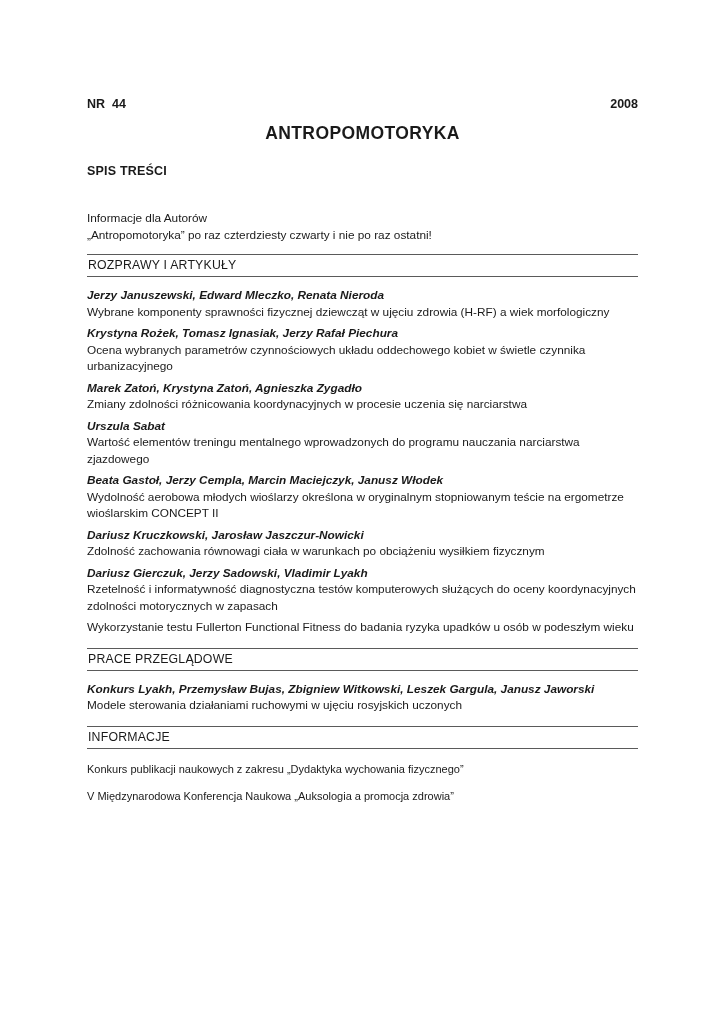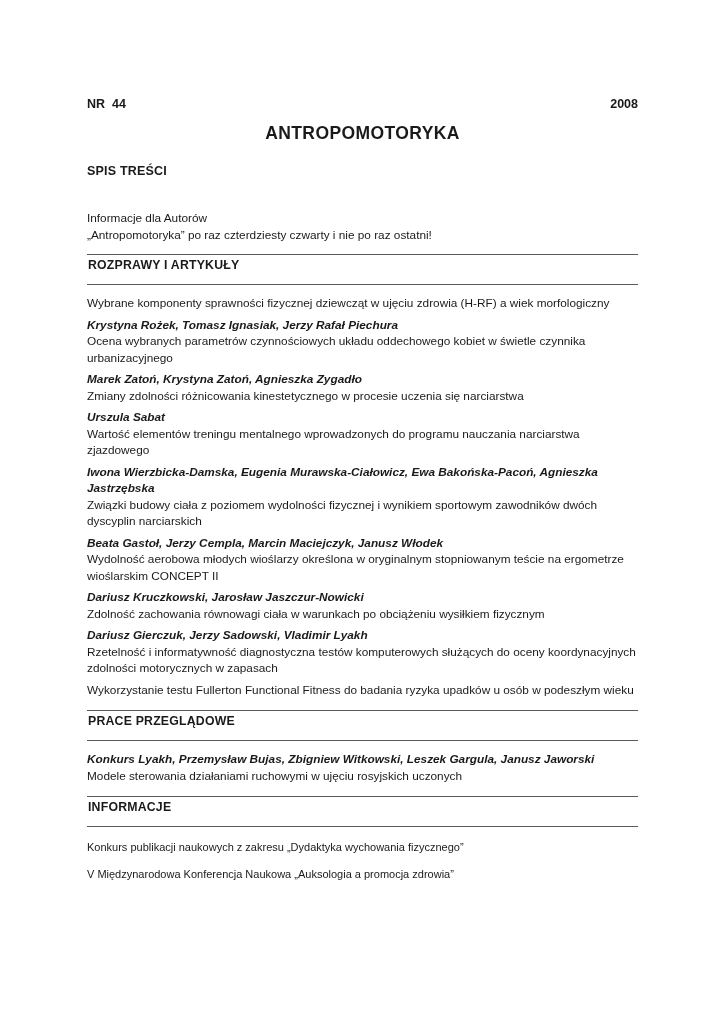--- a/index.html
+++ b/index.html
@@ -47,23 +47,23 @@
   }
   .intro {
     margin-top: 32px;
     font-size: 11.8px;
     line-height: 17px;
   }
   .section-heading {
     margin-top: 10px;
     border-top: 1px solid #5a5a5a;
     border-bottom: 1px solid #5a5a5a;
-    padding: 3px 1px 12px 1px;
+    padding: 3px 1px 4px 1px;
     font-size: 12.3px;
-    font-weight: bold;
+    font-weight: normal;
     letter-spacing: 0.2px;
   }
   .entries {
     margin: 10px 0 12px 0;
   }
   .entry {
     margin-bottom: 5px;
     font-size: 11.8px;
     line-height: 16.5px;
   }
@@ -97,37 +97,34 @@
 
     <div class="intro">
       <div>Informacje dla Autorów</div>
       <div>„Antropomotoryka” po raz czterdziesty czwarty i nie po raz ostatni!</div>
     </div>
 
     <div class="section-heading">ROZPRAWY I ARTYKUŁY</div>
 
     <div class="entries">
       <div class="entry">
+        <div class="authors">Jerzy Januszewski, Edward Mleczko, Renata Nieroda</div>
         <div class="title">Wybrane komponenty sprawności fizycznej dziewcząt w ujęciu zdrowia (H-RF) a wiek morfologiczny</div>
       </div>
       <div class="entry">
         <div class="authors">Krystyna Rożek, Tomasz Ignasiak, Jerzy Rafał Piechura</div>
         <div class="title">Ocena wybranych parametrów czynnościowych układu oddechowego kobiet w świetle czynnika urbanizacyjnego</div>
       </div>
       <div class="entry">
         <div class="authors">Marek Zatoń, Krystyna Zatoń, Agnieszka Zygadło</div>
-        <div class="title">Zmiany zdolności różnicowania kinestetycznego w procesie uczenia się narciarstwa</div>
+        <div class="title">Zmiany zdolności różnicowania koordynacyjnych w procesie uczenia się narciarstwa</div>
       </div>
       <div class="entry">
         <div class="authors">Urszula Sabat</div>
         <div class="title">Wartość elementów treningu mentalnego wprowadzonych do programu nauczania narciarstwa zjazdowego</div>
-      </div>
-      <div class="entry">
-        <div class="authors">Iwona Wierzbicka-Damska, Eugenia Murawska-Ciałowicz, Ewa Bakońska-Pacoń, Agnieszka Jastrzębska</div>
-        <div class="title">Związki budowy ciała z poziomem wydolności fizycznej i wynikiem sportowym zawodników dwóch dyscyplin narciarskich</div>
       </div>
       <div class="entry">
         <div class="authors">Beata Gastoł, Jerzy Cempla, Marcin Maciejczyk, Janusz Włodek</div>
         <div class="title">Wydolność aerobowa młodych wioślarzy określona w oryginalnym stopniowanym teście na ergometrze wioślarskim CONCEPT II</div>
       </div>
       <div class="entry">
         <div class="authors">Dariusz Kruczkowski, Jarosław Jaszczur-Nowicki</div>
         <div class="title">Zdolność zachowania równowagi ciała w warunkach po obciążeniu wysiłkiem fizycznym</div>
       </div>
       <div class="entry">

